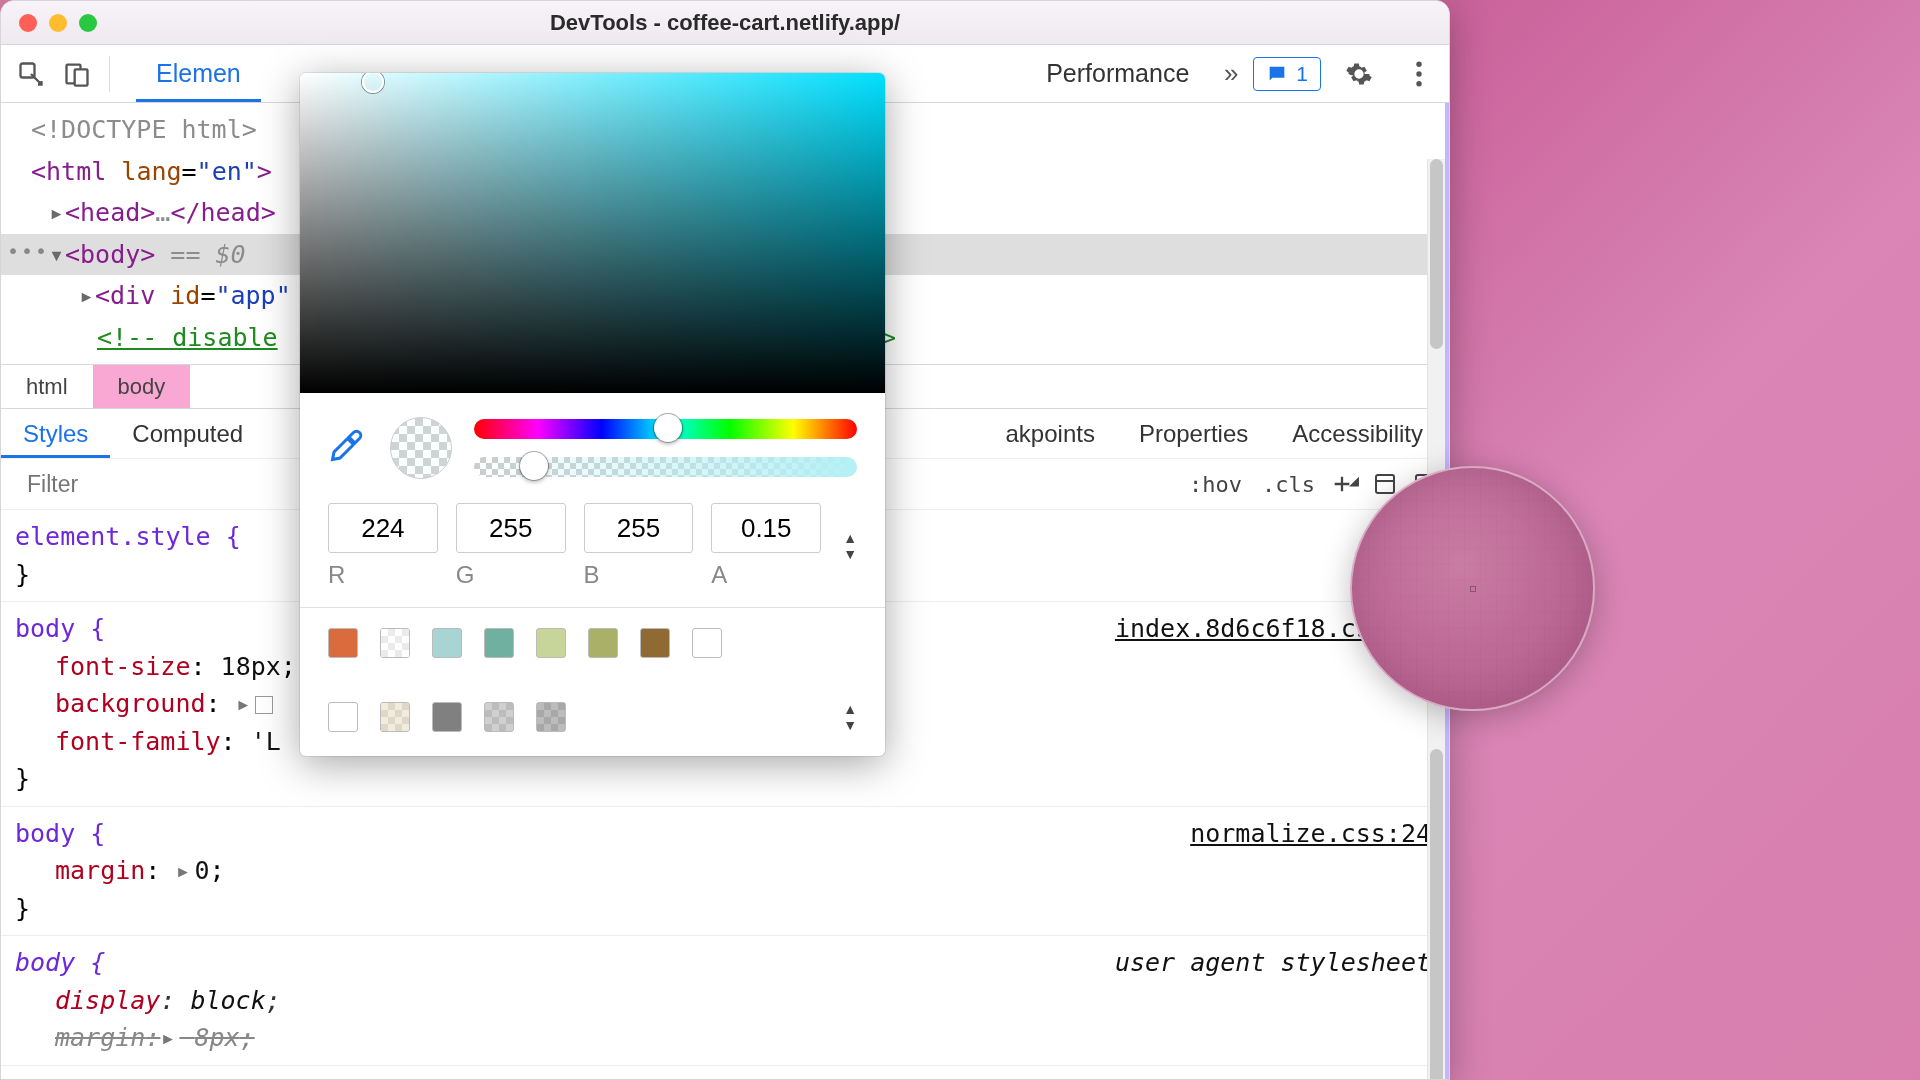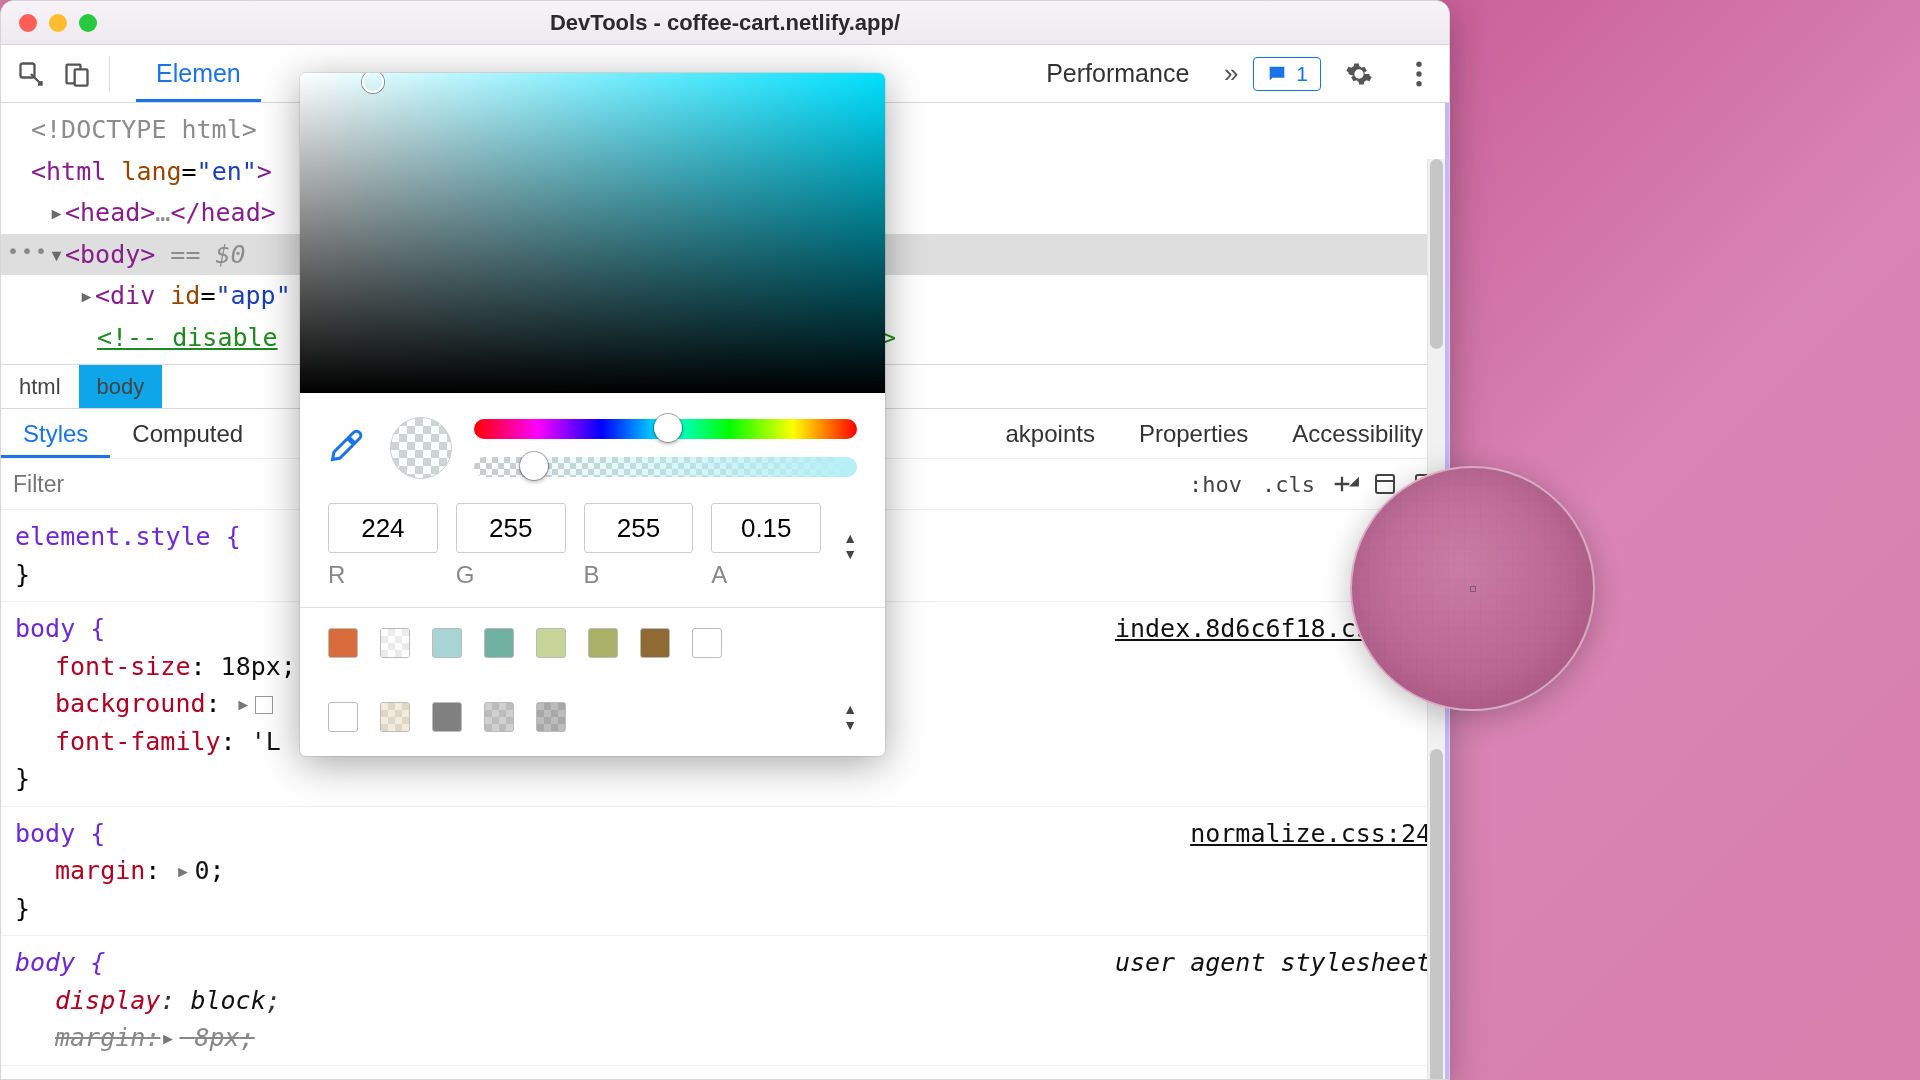--- a/index.html
+++ b/index.html
@@ -65,28 +65,28 @@
   .dom { font-family: "SF Mono", Menlo, monospace; font-size:25px; line-height:1.5; padding:6px 0; }
   .dom .row { padding:2px 8px 2px 30px; white-space:nowrap; }
   .dom .row.sel { background:#dedede; }
   .tag { color:#871d8d; }
   .attr { color:#9b4400; }
   .val { color:#1a3fb6; }
   .gray { color:#8c8c8c; }
   .caret { display:inline-block; width:16px; color:#6a6a6a;}
   .dots { position:absolute; left:6px; color:#888; font-size:20px; letter-spacing:2px;}
   .crumbs { border-top:1px solid #d8d8d8; height:44px; display:flex; align-items:stretch; font-size:22px;}
-  .crumb { padding:0 18px; display:flex; align-items:center; color:#444;}
-  .crumb.active { background:#0ea5e9; }
+  .crumb { padding:0 25px; display:flex; align-items:center; color:#444;}
+  .crumb.active { background:#f9a8d4; }
   .subtabs { border-top:1px solid #d8d8d8; height:50px; display:flex; align-items:stretch; font-size:24px; color:#333;}
   .subtab { padding:0 22px; display:flex;align-items:center; position:relative;}
   .subtab.active{ color:#1a73e8;}
   .subtab.active::after{content:"";position:absolute;left:0;right:0;bottom:0;height:3px;background:#1a73e8;}
   .filterrow { border-top:1px solid #eee; border-bottom:1px solid #eee; height:52px; display:flex; align-items:center;}
-  .filterinput { flex:1; padding:0 12px; font-size:23px; color:#888; border:none; outline:none; height:100%;}
+  .filterinput { flex:1; padding:0 26px; font-size:23px; color:#888; border:none; outline:none; height:100%;}
   .hov,.cls { font-family:"SF Mono",Menlo,monospace; font-size:22px; color:#444; padding:0 10px;}
   .plusbtn,.compbtn,.sqbtn{ width:40px; display:flex;align-items:center;justify-content:center; color:#444;}
   .styles { font-family:"SF Mono",Menlo,monospace; font-size:25px; line-height:1.5; padding:0; overflow:hidden; flex:1;}
   .rule { border-bottom:1px solid #eee; padding:8px 14px; position:relative;}
   .sel-txt{ color:#6d28d9; }
   .prop { color:#b00020; }
   .pval { color:#111; }
   .srclink { position:absolute; right:14px; top:8px; text-decoration:underline; color:#111;}
   .ua { font-style:italic; color:#333;}
   .ua .sel-txt{font-style:italic;}

